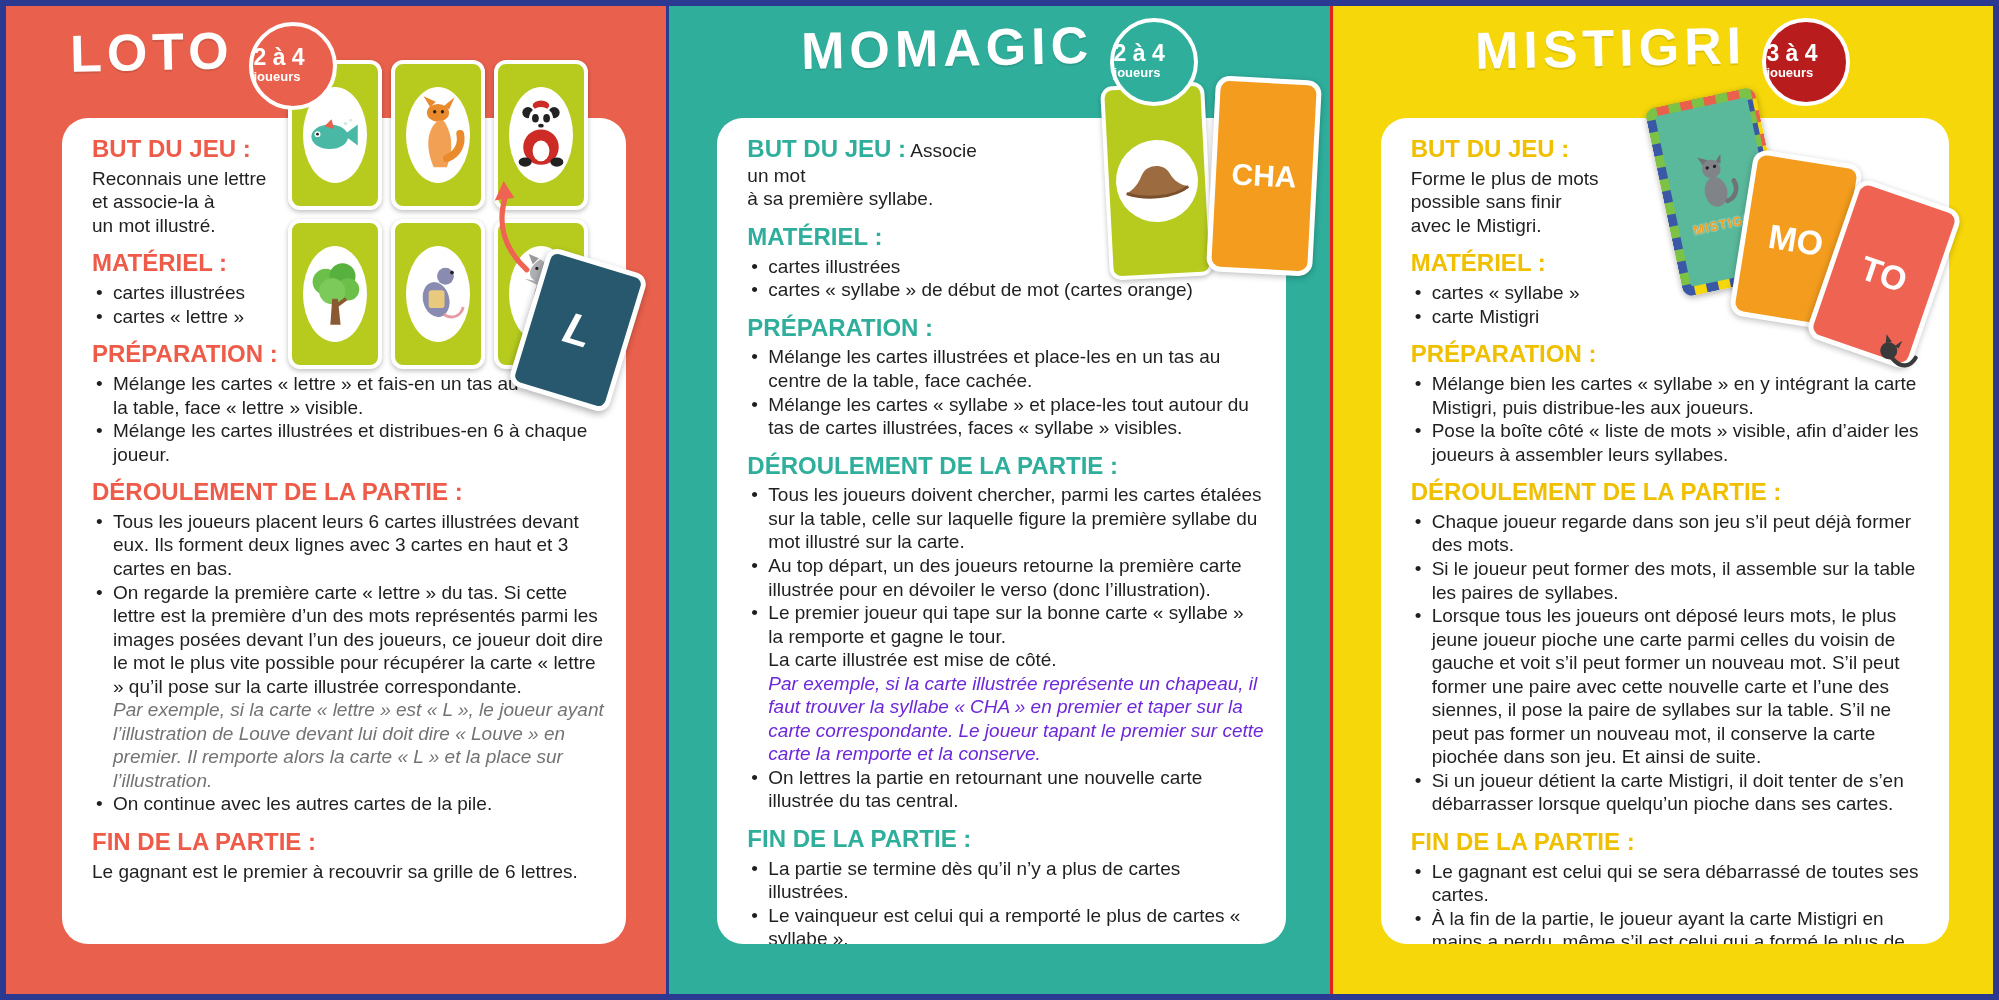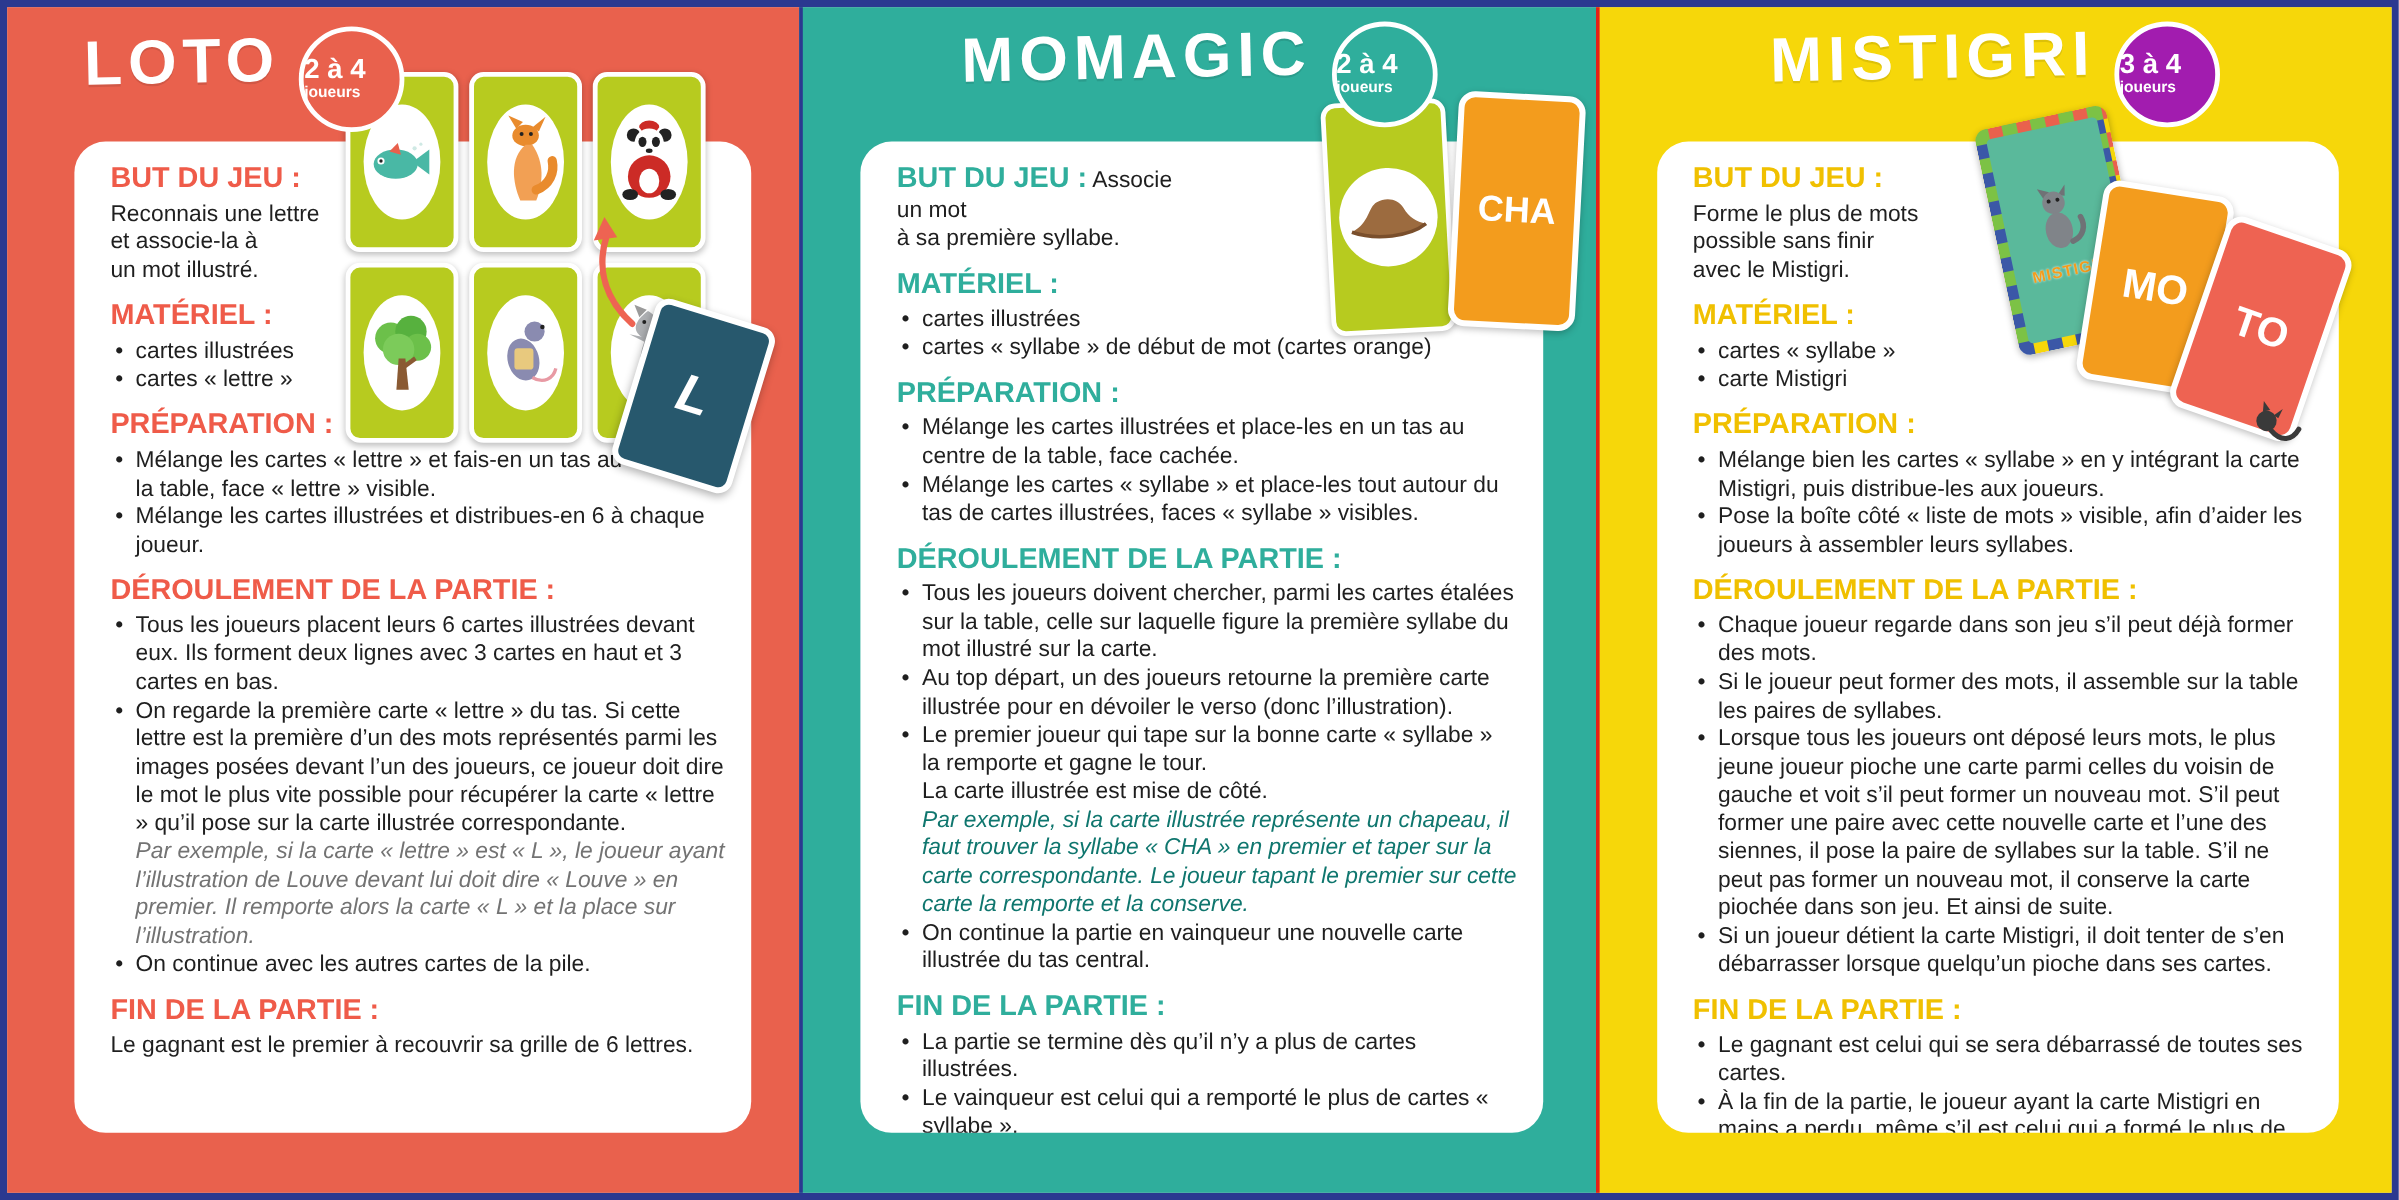--- a/index.html
+++ b/index.html
@@ -13,40 +13,40 @@
   
   .hdr{position:absolute;z-index:6;display:flex;align-items:flex-start;gap:16px;}
   .hdr-left{top:16px;left:64px;}
   .hdr-center{top:12px;left:0;right:0;justify-content:center;}
   .title{font-size:52px;color:#fff;font-weight:bold;letter-spacing:5px;margin:0;
          transform:rotate(-1.2deg);text-shadow:0 2px 0 rgba(0,0,0,0.10);}
   .badge{width:80px;height:80px;border-radius:50%;border:4px solid #fff;display:flex;
          flex-direction:column;align-items:flex-start;justify-content:center;color:#fff;flex:0 0 auto;}
   .p-loto .badge{background:#e9614d;}
   .p-momagic .badge{background:#2fae9c;}
-  .p-mistigri .badge{background:#a21caf;}
+  .p-mistigri .badge{background:#b91c1c;}
   .b1{font-size:23px;font-weight:bold;line-height:1;}
   .b2{font-size:13px;font-weight:bold;line-height:1.3;}
 
   
   .rules{position:absolute;left:56px;right:40px;top:112px;bottom:50px;background:#fff;
          border-radius:26px;padding:16px 22px 12px 30px;z-index:1;color:#1f1f1f;
          font-size:19px;line-height:1.24;overflow:hidden;}
   .p-momagic .rules,.p-mistigri .rules{left:48px;right:44px;}
   .sh{font-size:24px;font-weight:bold;margin:11px 0 3px;color:var(--accent);}
   .rules > :first-child .sh, .rules > .sh:first-child{margin-top:0;}
   .sh-inline{display:inline;margin:0;}
   .blist{list-style:none;margin:0;padding:0;}
   .blist li{position:relative;padding-left:21px;margin:0;}
   .blist li::before{content:"•";position:absolute;left:4px;}
   .pre{white-space:pre-line;}
   .narrow{max-width:250px;}
   .example{font-style:italic;color:var(--accent);margin:0 0 0 21px;}
   .p-loto .example{color:#737373;}
-  .p-momagic .example{color:#0f766e;}
+  .p-momagic .example{color:#6d28d9;}
   p{margin:0;}
 
   
   .cards-grid{position:absolute;left:282px;top:54px;display:grid;
               grid-template-columns:repeat(3,auto);gap:9px;z-index:3;}
   .mini-card{width:86px;height:142px;background:#b7cb1f;border:4px solid #fff;border-radius:12px;
              box-shadow:0 2px 5px rgba(0,0,0,0.25);position:relative;}
   .oval{position:absolute;left:50%;top:50%;transform:translate(-50%,-50%);width:64px;height:96px;
         background:#fff;border-radius:50%;display:flex;align-items:center;justify-content:center;overflow:hidden;}
   .oval svg{width:56px;height:82px;}
@@ -251,21 +251,21 @@
       </ul>
       <h2 class="sh">DÉROULEMENT DE LA PARTIE :</h2>
       <ul class="blist">
         <li><span class="pre">Tous les joueurs doivent chercher, parmi les cartes étalées sur la table, celle sur laquelle figure la première syllabe du mot illustré sur la carte.</span></li>
         <li><span class="pre">Au top départ, un des joueurs retourne la première carte illustrée pour en dévoiler le verso (donc l’illustration).</span></li>
         <li><span class="pre">Le premier joueur qui tape sur la bonne carte « syllabe » la remporte et gagne le tour.
 La carte illustrée est mise de côté.</span></li>
       </ul>
       <p class="example pre">Par exemple, si la carte illustrée représente un chapeau, il faut trouver la syllabe « CHA » en premier et taper sur la carte correspondante. Le joueur tapant le premier sur cette carte la remporte et la conserve.</p>
       <ul class="blist">
-        <li><span class="pre">On continue la partie en vainqueur une nouvelle carte illustrée du tas central.</span></li>
+        <li><span class="pre">On lettres la partie en retournant une nouvelle carte illustrée du tas central.</span></li>
       </ul>
       <h2 class="sh">FIN DE LA PARTIE :</h2>
       <ul class="blist">
         <li><span class="pre">La partie se termine dès qu’il n’y a plus de cartes illustrées.</span></li>
         <li><span class="pre">Le vainqueur est celui qui a remporté le plus de cartes « syllabe ».</span></li>
       </ul>
     </article>
   </section>
 
   <section class="panel p-mistigri">

